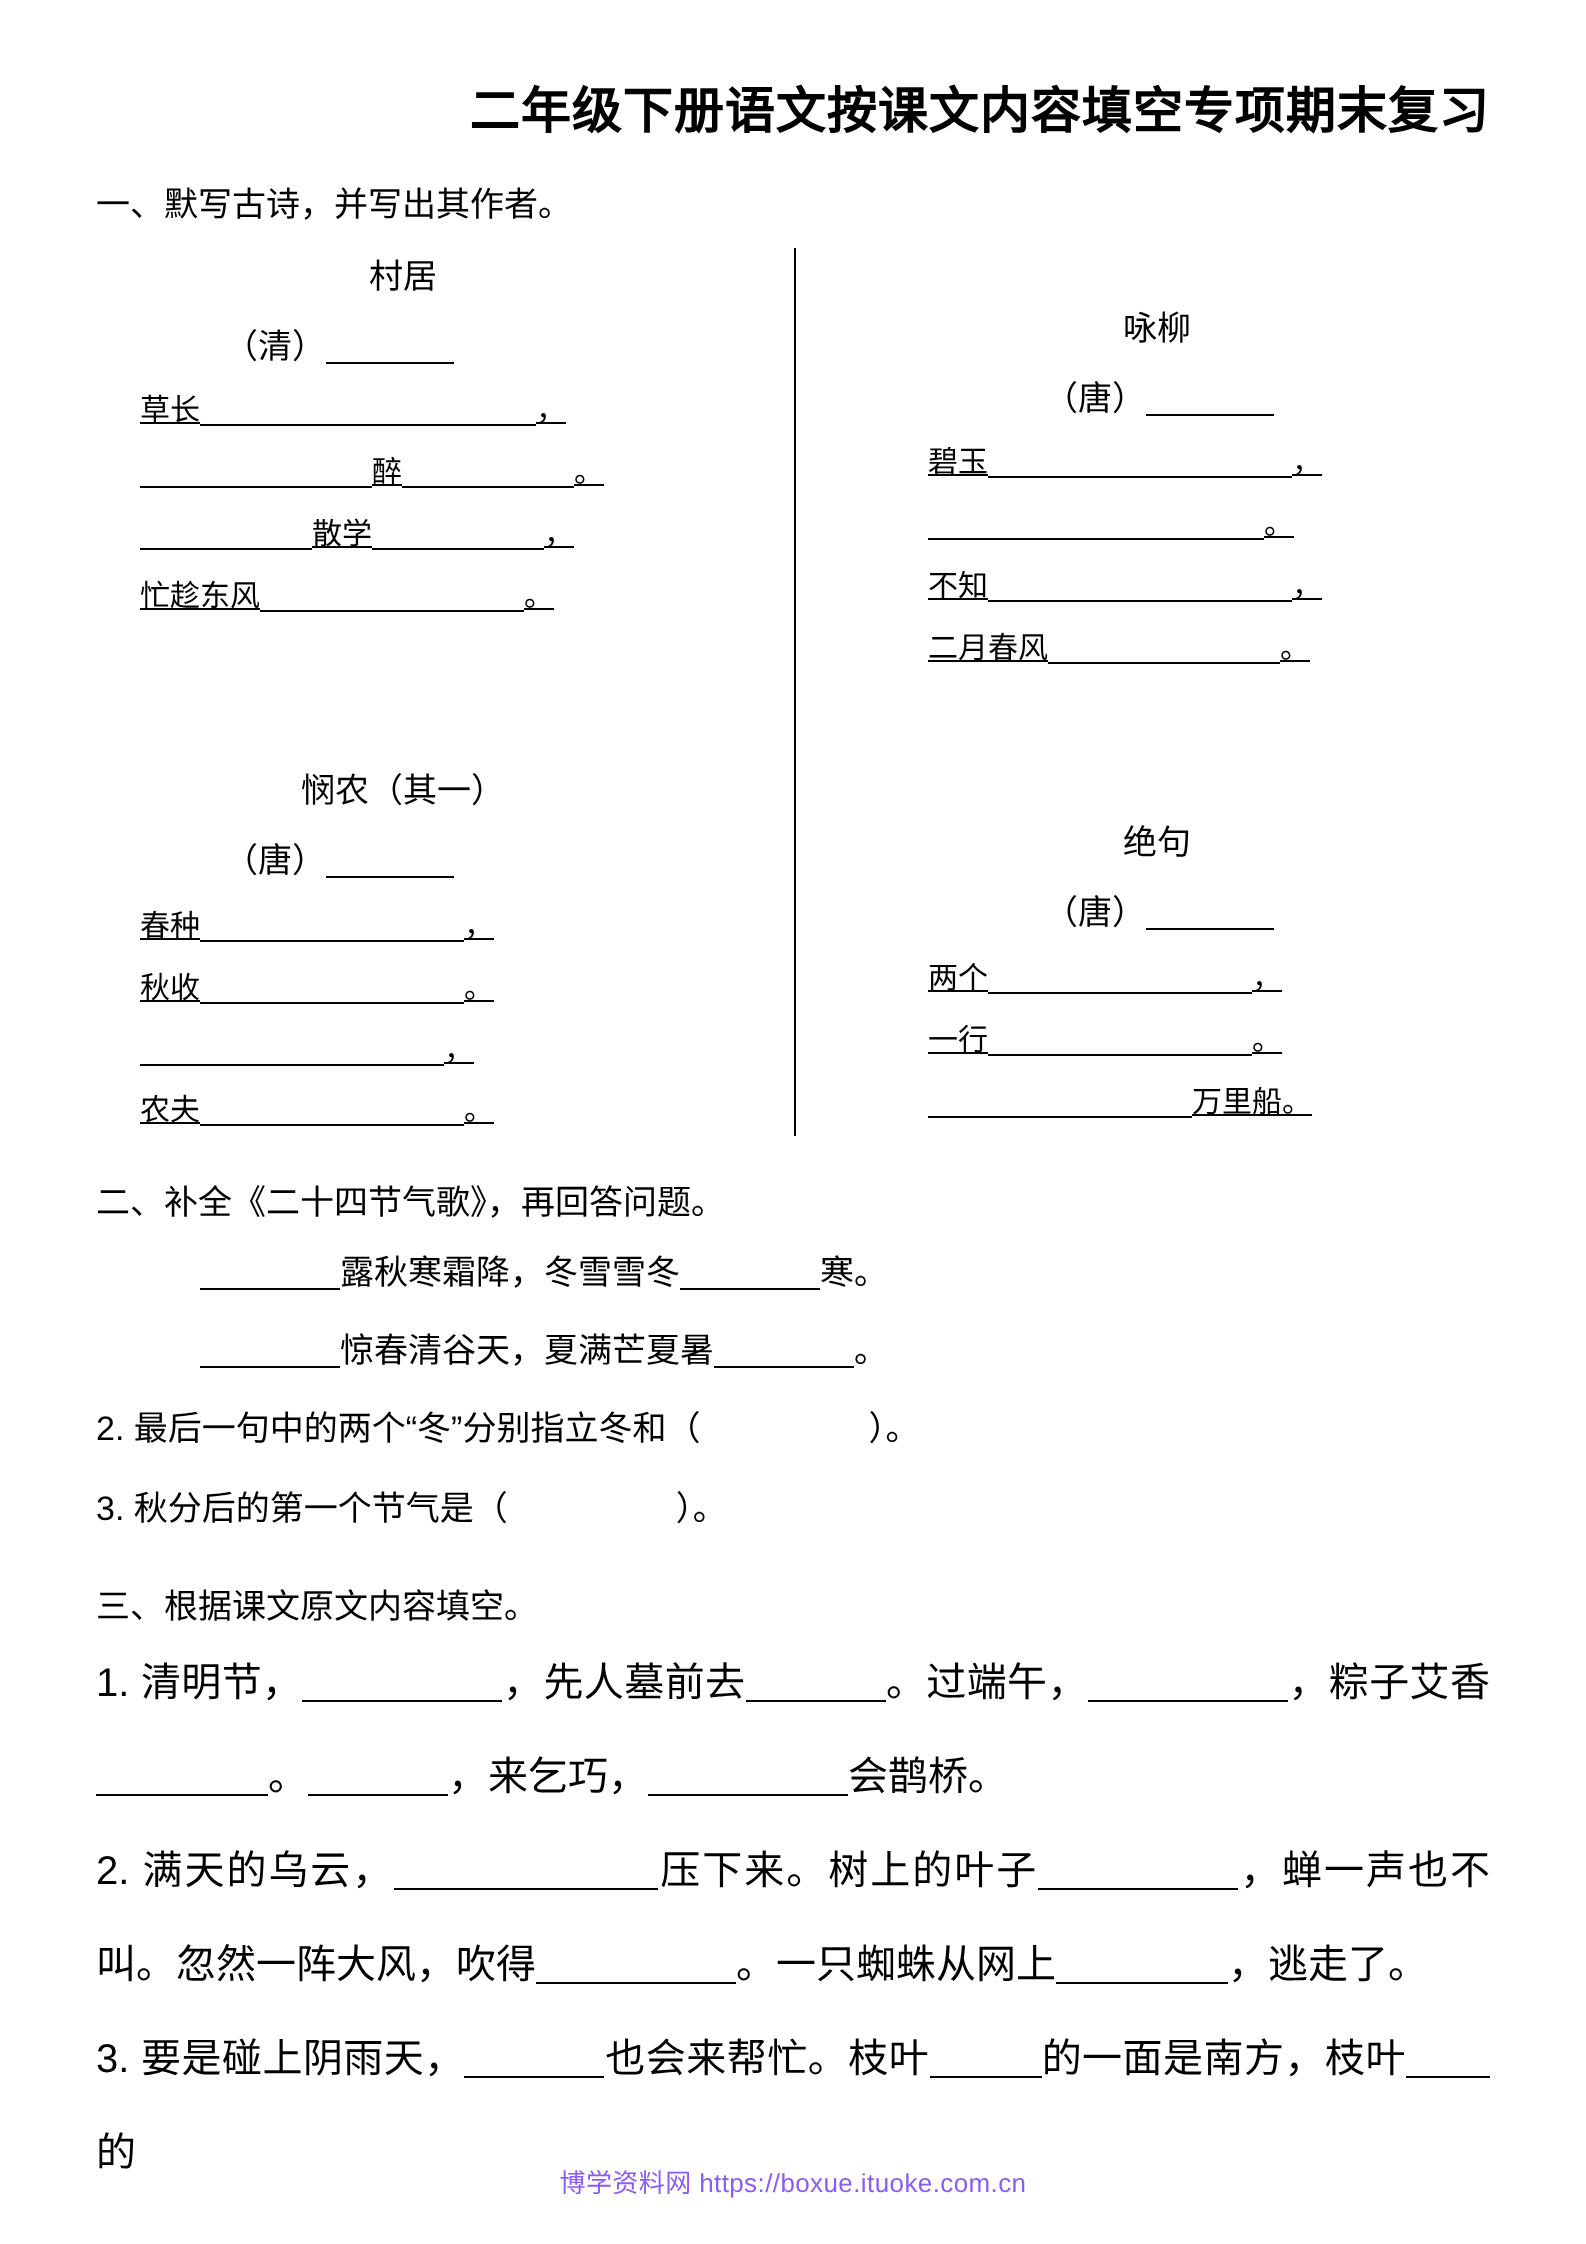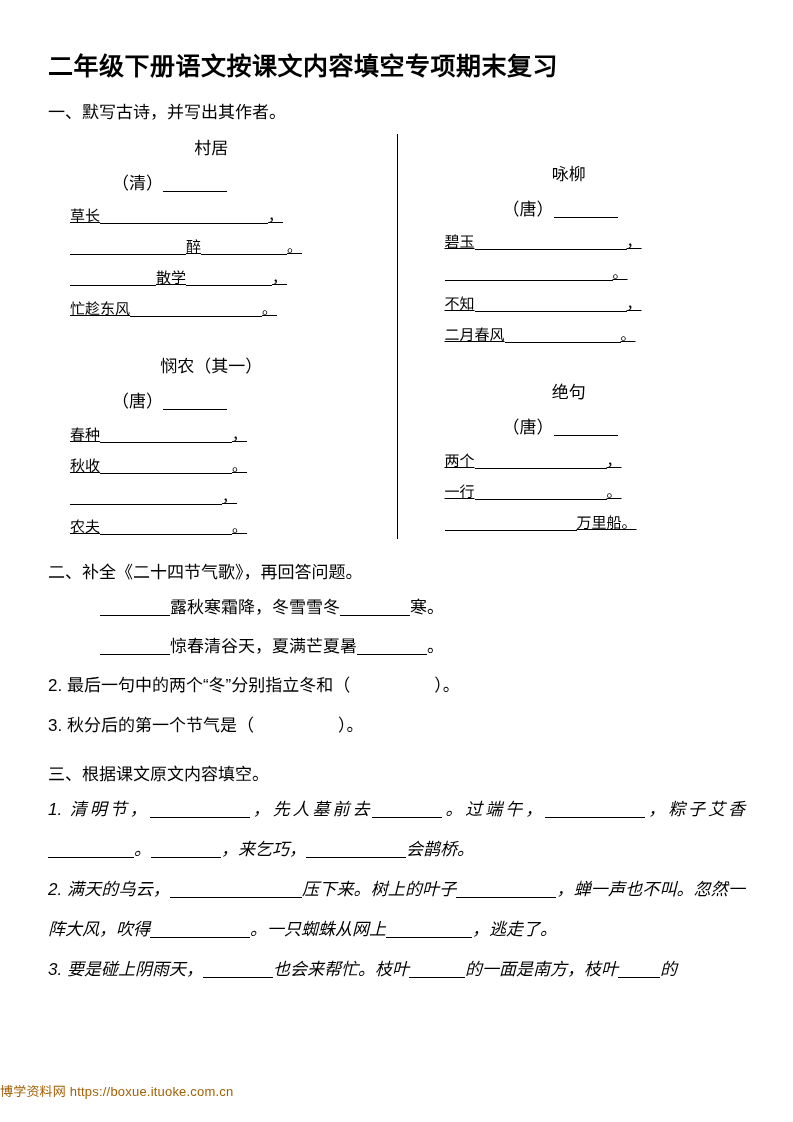--- a/index.html
+++ b/index.html
@@ -16,44 +16,45 @@
     overflow: hidden;
   }
   .page {
     position: relative;
     width: 793px;
     height: 1122px;
     box-sizing: border-box;
     padding: 0 48px;
   }
   .doc-title {
-    text-align: left;
+    text-align: right;
     font-size: 25px;
     font-weight: bold;
     letter-spacing: 0.5px;
-    padding-top: 50px;
+    padding-top: 40px;
     line-height: 1.3;
     white-space: nowrap;
   }
   .section-heading {
     font-size: 17px;
     line-height: 1.6;
     margin-top: 16px;
     margin-bottom: 2px;
     white-space: nowrap;
     font-family: Liberation Serif, serif;
   }
   
   .poem-grid {
     position: relative;
     margin-top: 6px;
     display: grid;
     grid-template-columns: 1fr 1fr;
     column-gap: 0;
     row-gap: 0;
+    gap: 39px;
   }
   .poem-divider {
     position: absolute;
     left: 50%;
     top: 2px;
     bottom: 4px;
     width: 1px;
     background: #000;
   }
   .poem {
@@ -112,38 +113,38 @@
   }
   .q-indent {
     padding-left: 52px;
   }
   .paren {
     display: inline-block;
     min-width: 84px;
     text-align: center;
   }
   .fill-para {
-    font-size: 17px;
+    font-size: 20px;
     line-height: 2.35;
     text-align: justify;
     text-justify: inter-character;
     text-align-last: left;
-    font-style: italic;
   }
   .fill-para .blank {
     vertical-align: -3px;
   }
   
   .footer {
     position: absolute;
     left: 0;
     right: 0;
     bottom: 22px;
+    text-align: center;
     font-size: 13px;
-    color: #a16207;
+    color: #8b5cf6;
     letter-spacing: 0.2px;
   }
 </style>
 </head>
 <body>
 
 <div class="page">
 
   <div class="doc-title">二年级下册语文按课文内容填空专项期末复习</div>
 

